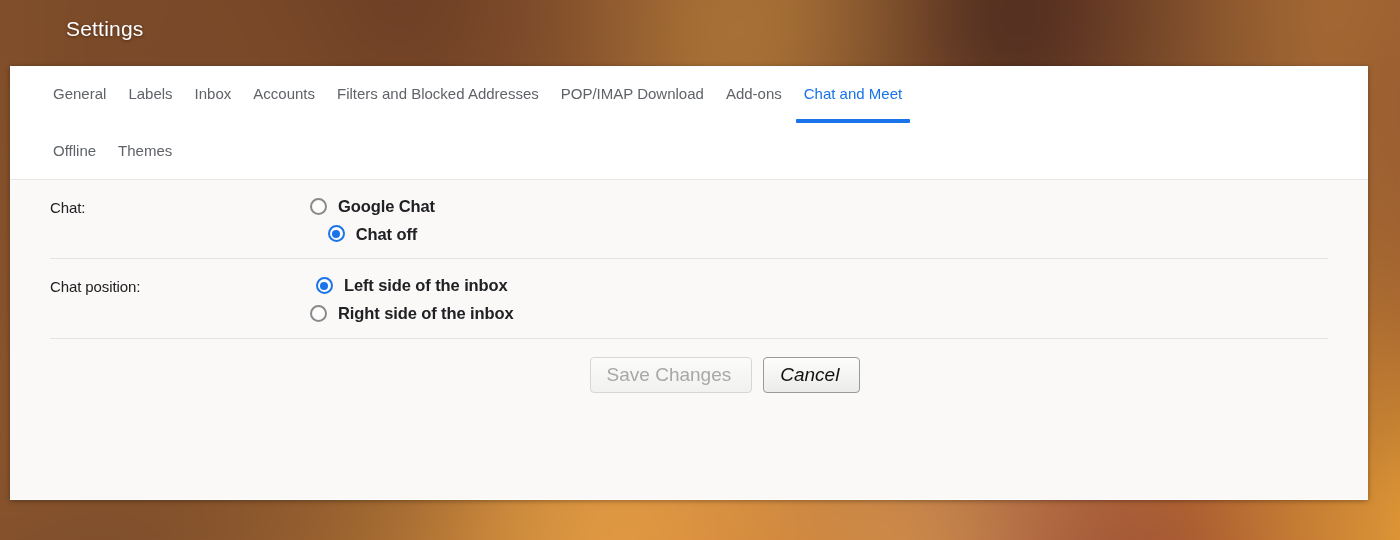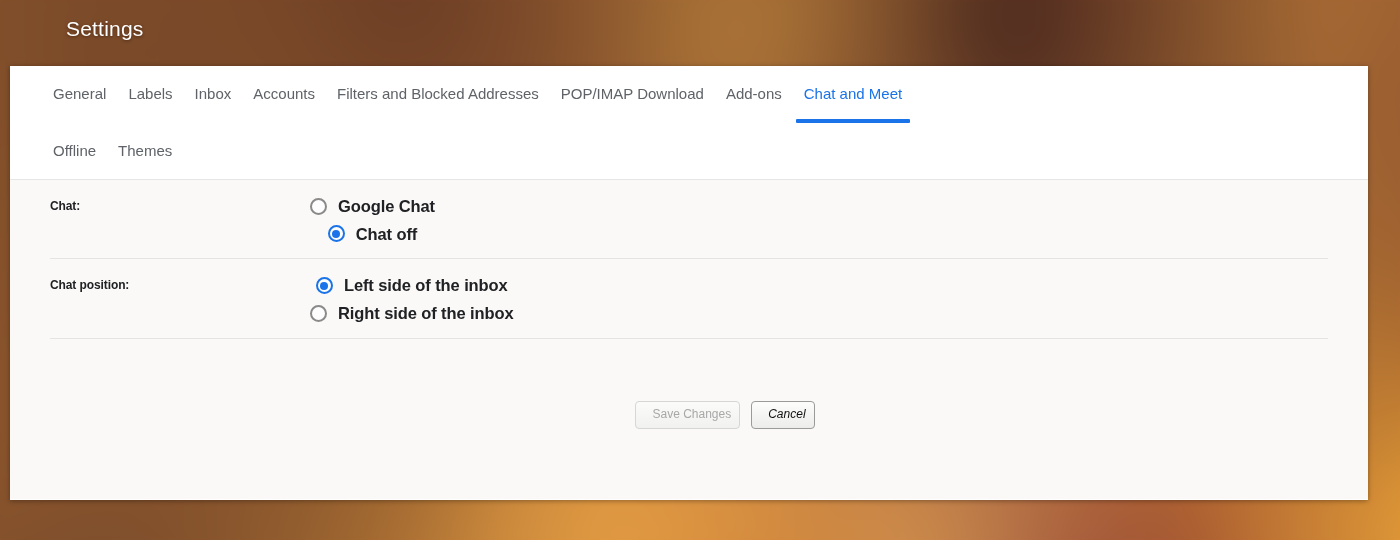--- a/index.html
+++ b/index.html
@@ -109,22 +109,22 @@
   }
 
   .setting-row {
     display: flex;
     align-items: flex-start;
     padding: 16px 0 14px 0;
     border-bottom: 1px solid #e4e4e2;
   }
 
   .row-label {
-    font-size: 12px;
-    font-weight: bold;
+    font-size: 15px;
+    font-weight: normal;
     color: #202124;
     width: 260px;
     flex: 0 0 260px;
     padding-top: 3px;
     letter-spacing: -0.1px;
   }
 
   .option-list { display: flex; flex-direction: column; gap: 7px; align-items: center; }
 
   .option {
@@ -169,26 +169,25 @@
   #actions {
     display: flex;
     justify-content: center;
     gap: 11px;
     padding-top: 18px;
     padding-left: 72px;
   }
 
   .btn {
     font-family: "Liberation Sans", sans-serif;
-    font-size: 12px;
-    padding: 6px 8px 7px 16px;
+    font-size: 19px;
+    padding: 6px 20px 7px 16px;
     border-radius: 4px;
     line-height: 1.15;
     cursor: pointer;
-    margin-top: 44px;
   }
   .btn-disabled {
     color: #a8a8a8;
     background: linear-gradient(#fbfbfa, #f1f1ef);
     border: 1px solid #d6d6d4;
   }
   .btn-cancel {
     color: #111111;
     background: linear-gradient(#fdfdfc, #ececeb);
     border: 1px solid #9a9a98;

